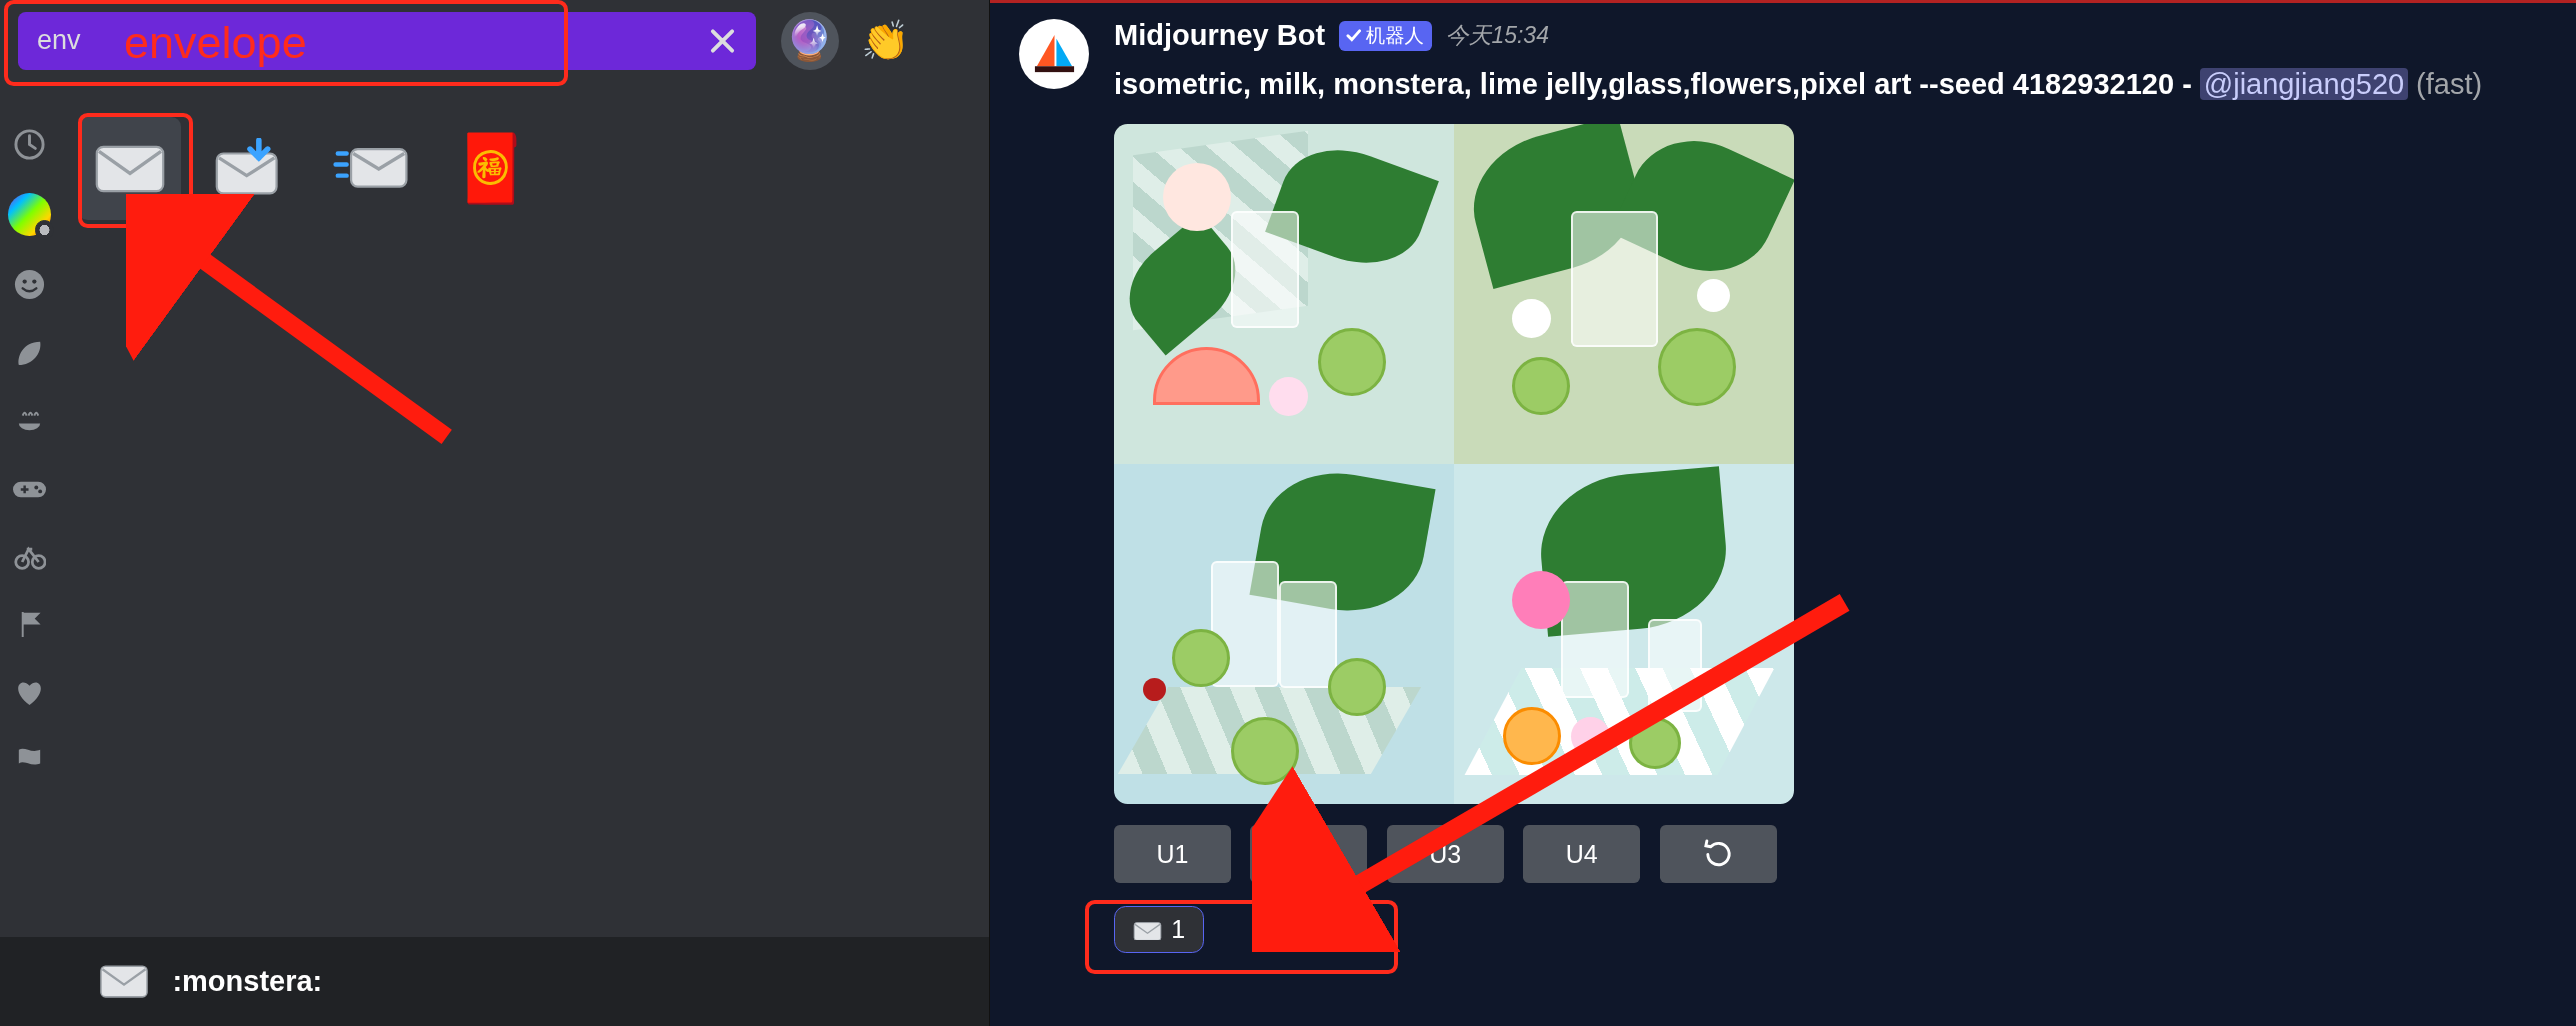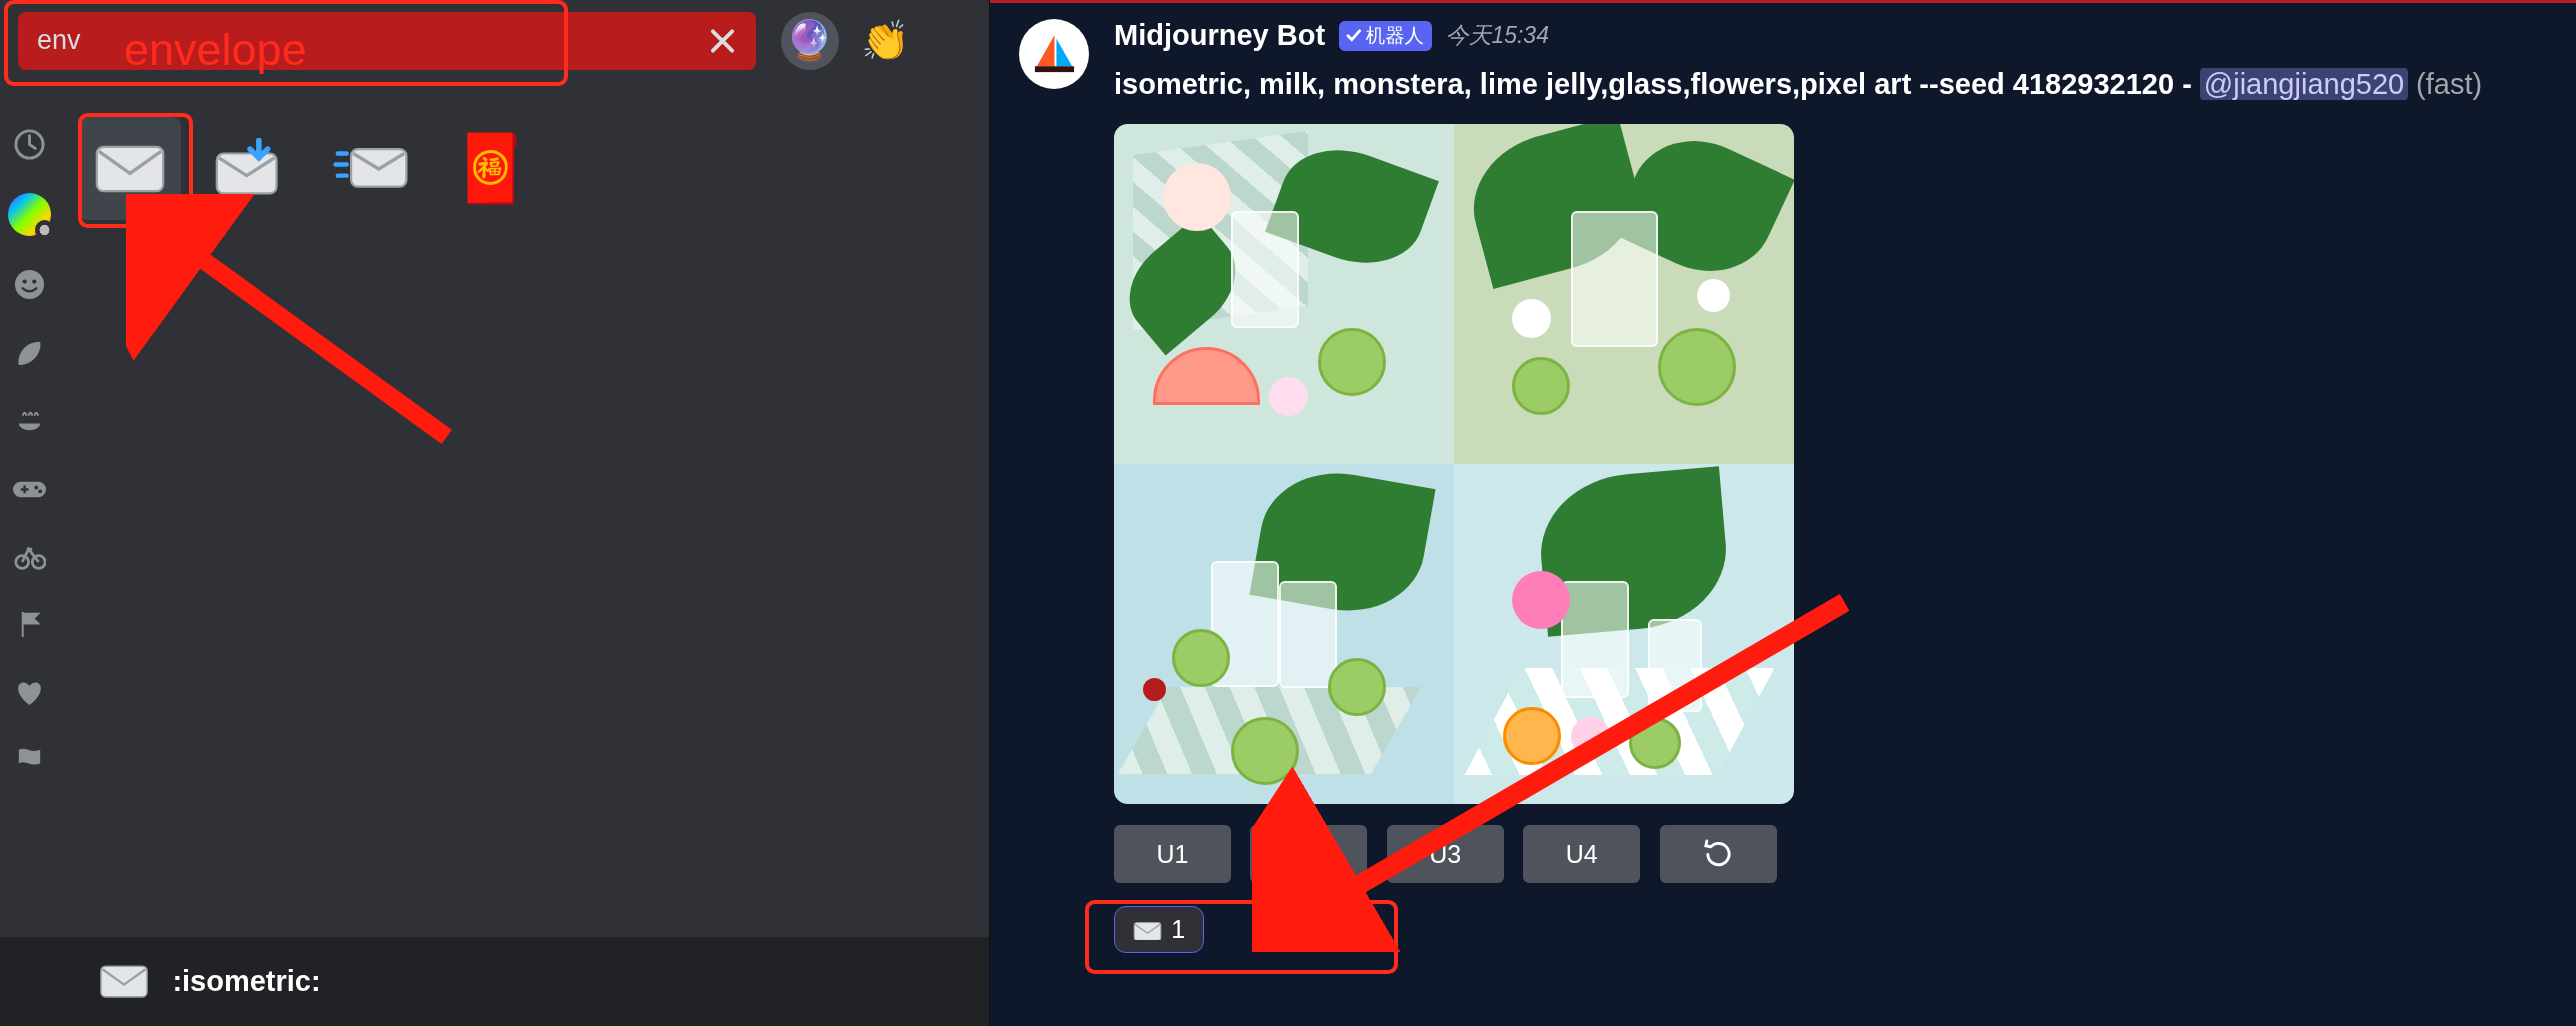--- a/index.html
+++ b/index.html
@@ -28,21 +28,21 @@
     padding: 11.7px 17.5px 9.7px 17.5px;
     gap: 17.5px;
   }
   .search-wrap {
     position: relative;
     flex: 0 0 738px;
   }
   .search-input {
     width: 100%;
     height: 58px;
-    background: #b91c1c;
+    background: #6d28d9;
     border: none;
     border-radius: 7.8px;
     color: #dcddde;
     font-size: 27px;
     padding: 0 68px 0 19.4px;
     outline: none;
   }
   .search-input::placeholder { color: #8e9297; }
   .clear-btn {
     position: absolute;
@@ -332,21 +332,21 @@
           </svg>
       </div>
     </div>
     <div class="tone-picker">
       <div class="tone-dot gray">🔮</div>
       <div class="tone-dot">👏</div>
     </div>
   </div>
 
   <div class="annot-box" style="left:3.9px;top:0;width:564px;height:86px"></div>
-  <div class="annot-text" style="left:124px;top:24px">envelope</div>
+  <div class="annot-text" style="left:124px;top:17px">envelope</div>
 
   <div class="cat-rail">
     <div class="cat">
         <svg viewBox="0 0 34 34">
           <use href="#clock-icon"></use>
         </svg>
       </div>
     <div class="cat mj"></div>
     <div class="cat">
         <svg viewBox="0 0 34 34">
@@ -417,21 +417,21 @@
       <path d="M0 0 L14 7 L0 14 Z" fill="#ff1c0e"></path>
         </marker>
       </defs>
     <line x1="330" y1="250" x2="38" y2="38" stroke="#ff1c0e" stroke-width="18" marker-end="url(#ah1)"></line>
   </svg>
 
   <div class="preview-bar">
     <svg class="env-icon" viewBox="0 0 64 56">
         <use href="#envelope-shape"></use>
       </svg>
-    <span>:isometric:</span>
+    <span>:monstera:</span>
   </div>
 </div>
 
 <div class="right-panel">
   <div class="msg">
     <div class="avatar">
       <svg viewBox="0 0 48 48">
           <use href="#sail-icon"></use>
         </svg>
     </div>

